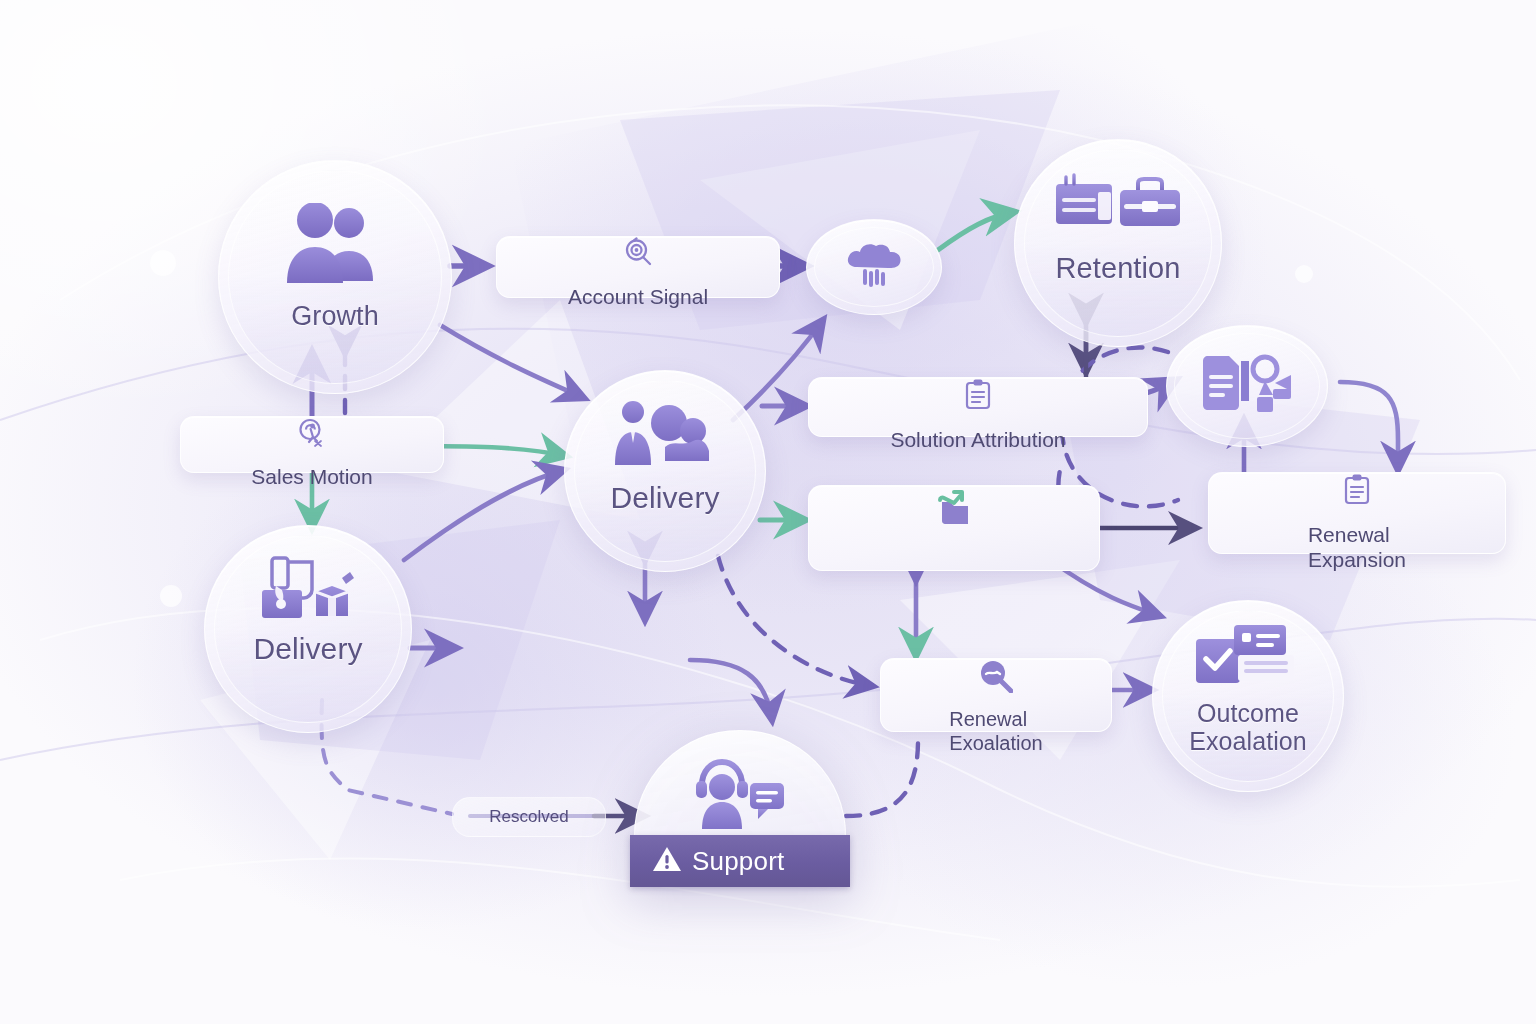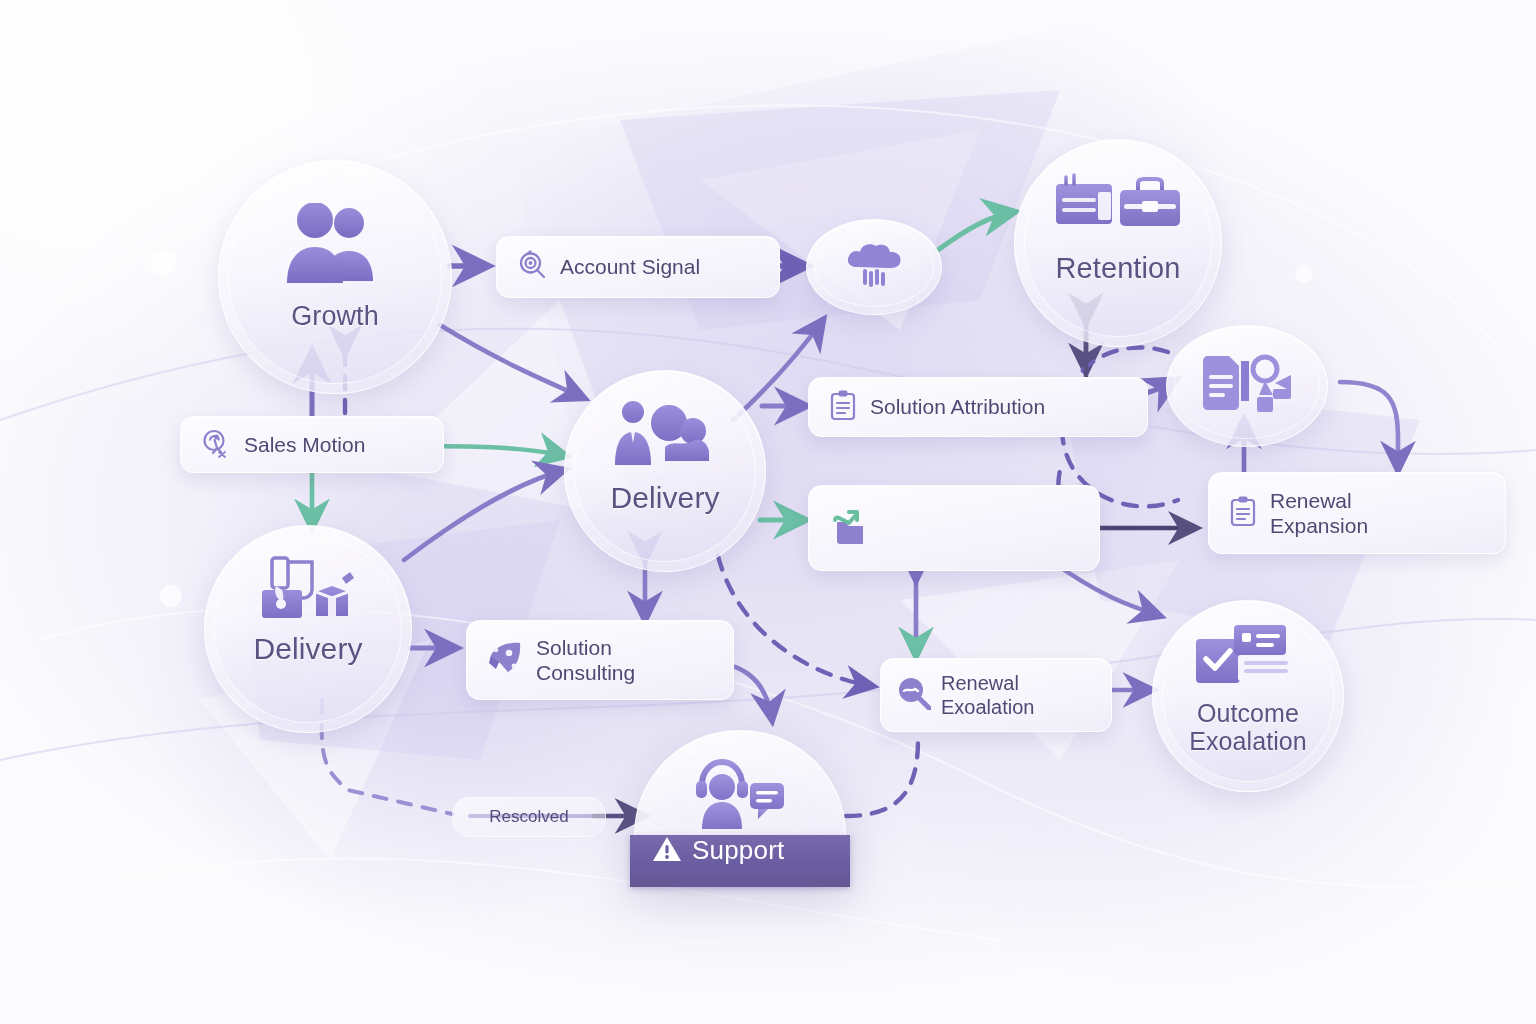--- a/index.html
+++ b/index.html
@@ -32,21 +32,21 @@
   .d1{left:150px;top:250px;width:26px;height:26px;}
   .d2{left:160px;top:585px;width:22px;height:22px;}
   .d3{left:1295px;top:265px;width:18px;height:18px;}
 
   
   svg.layer{position:absolute;left:0;top:0;width:1536px;height:1024px;overflow:visible;}
   #edges{z-index:2;}
   #facets{z-index:1;}
 
   
-  .node{position:absolute;z-index:3;}
+  .node{position:absolute;z-index:3;flex-direction:column;}
 
   .circle{
     border-radius:50%;
     background:linear-gradient(165deg, rgba(255,255,255,.93) 0%, rgba(248,246,253,.86) 44%, rgba(232,228,246,.80) 100%);
     box-shadow:0 10px 26px rgba(120,105,175,.16), inset 0 1px 0 rgba(255,255,255,.95);
     border:1px solid rgba(255,255,255,.85);
     display:flex;flex-direction:column;align-items:center;justify-content:flex-start;
     overflow:hidden;
   }
   .circle .ring{
@@ -100,21 +100,21 @@
     border-radius:106px 106px 0 0;
     background:linear-gradient(170deg, rgba(255,255,255,.95) 0%, rgba(243,241,251,.9) 100%);
     border:1px solid rgba(255,255,255,.85);
     border-bottom:none;
     display:flex;align-items:flex-end;justify-content:center;
     overflow:hidden;
   }
   .support-hdr{
     height:52px;margin:0 -4px;
     background:linear-gradient(180deg,#786aac 0%,#6b5da1 52%,#645795 100%);
-    display:flex;gap:10px;padding-left:22px;
+    display:flex;align-items:center;gap:10px;padding-left:22px;
     color:#fff;
     box-shadow:0 2px 6px rgba(80,66,130,.3);
   }
   .support-hdr .ttl{font-size:26px;font-weight:400;letter-spacing:.2px;}
   .support-body{
     background:linear-gradient(180deg,#f7f6fc 0%,#efedf8 100%);
     border-radius:0 0 12px 12px;
     padding:9px 0 12px 16px;
     border:1px solid rgba(255,255,255,.8);border-top:none;
   }
@@ -421,35 +421,20 @@
         <circle cx="31" cy="48" r="5" fill="#f7f5fc"></circle>
         <path d="M66,36 L82,30 L98,36 L98,60 L66,60 Z" fill="url(#gl1)"></path>
         <path d="M66,36 L82,42 L98,36" fill="none" stroke="#f5f2fc" stroke-width="3"></path>
         <rect x="78" y="42" width="8" height="18" fill="#efebf9"></rect>
         <path d="M92,22 L100,16 L104,22 L96,28 Z" fill="#8d80cd"></path>
       </svg>
     </div>
     <div class="clabel" style="font-size:30px;margin-top:8px;">Delivery</div>
   </div>
 
-  <div class="node card" style="left:466px;top:620px;width:226px;height:78px;">
-    <span>
-      <svg width="36" height="34" viewBox="0 0 36 34">
-        <path d="M4,14 C10,4 22,1 33,2 C34,13 31,25 21,31 L14,23 Z" fill="#8d80cd"></path>
-        <circle cx="22" cy="12" r="3.3" fill="#f4f1fb"></circle>
-        <path d="M4,14 L12,21 L9,28 L2,22 Z" fill="#7a6cc0"></path>
-        <circle cx="27" cy="25" r="2.4" fill="#f4f1fb"></circle>
-        <circle cx="9" cy="9" r="2.2" fill="#f4f1fb"></circle>
-      </svg>
-    </span>
-    <span class="txt" style="font-size:21px;">
-      <span style="display:block">Solution</span>
-      <span style="display:block">Consulting</span>
-    </span>
-  </div>
 
   <div class="node card" style="left:880px;top:658px;width:198px;height:72px;padding:0 16px;gap:10px;">
     <span>
       <svg width="34" height="34" viewBox="0 0 34 34">
         <circle cx="14" cy="14" r="12" fill="#8d80cd"></circle>
         <path d="M22.5,22.5 L32,32" stroke="#8d80cd" stroke-width="5" stroke-linecap="round"></path>
         <path d="M7,15 C10,12 14,16 18,13 L21,15" fill="none" stroke="#fff" stroke-width="2.4" stroke-linecap="round"></path>
       </svg>
     </span>
     <span class="txt" style="font-size:20px;">

